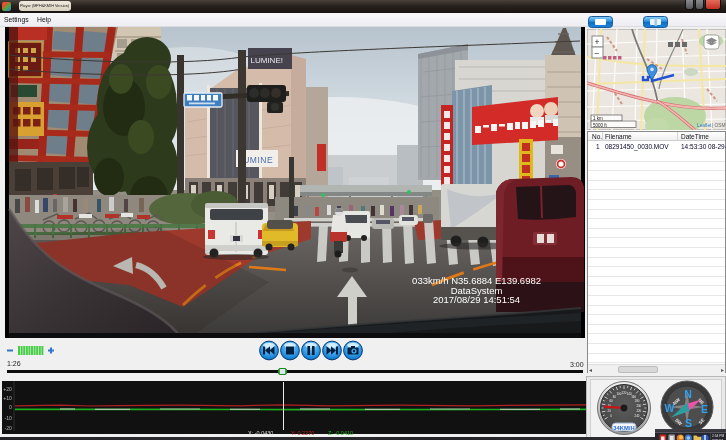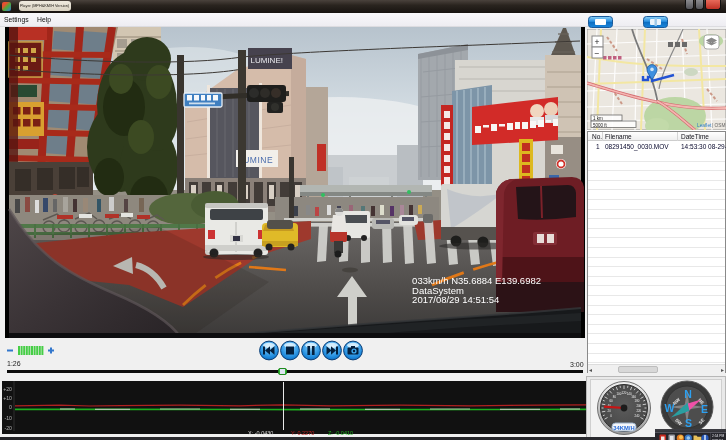--- a/index.html
+++ b/index.html
@@ -539,21 +539,21 @@
         </defs>
 <path d="M0,182 C30,231 62,248 104,266 C142,282 162,296 172,311 L0,311 Z" fill="url(#pillar)"></path>
 <path d="M0,182 C30,231 62,248 104,266 C142,282 162,296 172,311" fill="none" stroke="#5e5658" stroke-width="2.5" opacity=".7"></path>
 <path d="M180,311 C260,304 420,292 511,286 L572,281 L572,311 Z" fill="#17191b"></path>
 <path d="M180,311 C260,304 420,292 511,286 L572,281" fill="none" stroke="#35373a" stroke-width="2" opacity=".8"></path>
 <path d="M240,308 C340,299 480,291 572,286 L572,294 C480,298 380,305 330,311 Z" fill="#232528" opacity=".8"></path>
 <rect x="0" y="306" width="572" height="5" fill="#0d0d0f"></rect>
 </g>
 </svg>
 
-<div class="abs" style="right:44px;top:249px;color:#fff;font-size:9.5px;text-align:left;line-height:9.5px">033km/h N35.6884 E139.6982<br>DataSystem<br>2017/08/29 14:51:54</div>
+<div class="abs" style="right:44px;top:249px;color:#fff;font-size:9.5px;text-align:center;line-height:9.5px">033km/h N35.6884 E139.6982<br>DataSystem<br>2017/08/29 14:51:54</div>
 </div>
 
 <div class="abs" id="ctrl">
  <svg class="abs" style="left:7px;top:8px" width="50" height="12" viewBox="0 0 50 12">
   <rect x="0" y="3.5" width="6" height="2" fill="#3377cc"></rect>
   <g fill="#46ce46"></g>
   <g fill="#46ce46">
         <rect x="11" y="0" width="2" height="9"></rect>
         <rect x="13.6" y="0" width="2" height="9"></rect>
         <rect x="16.2" y="0" width="2" height="9"></rect>

